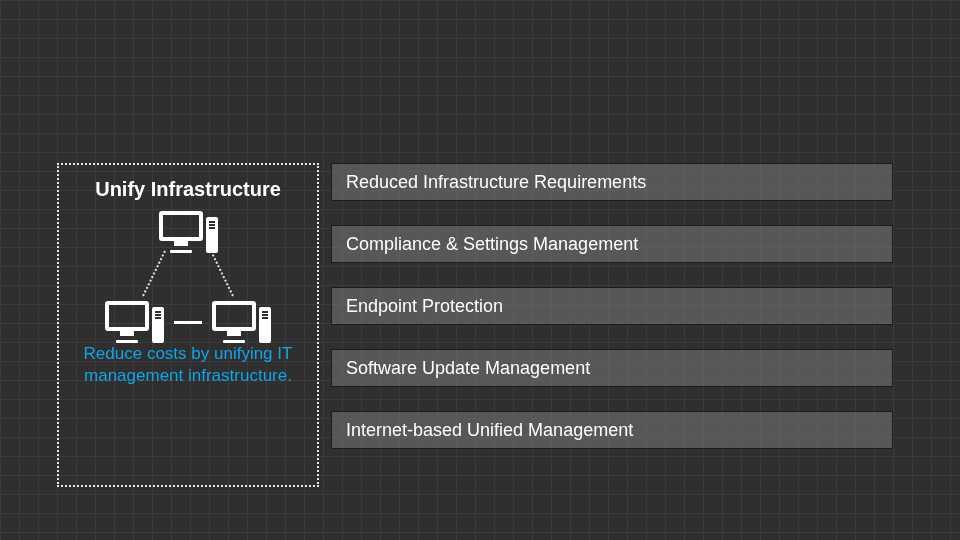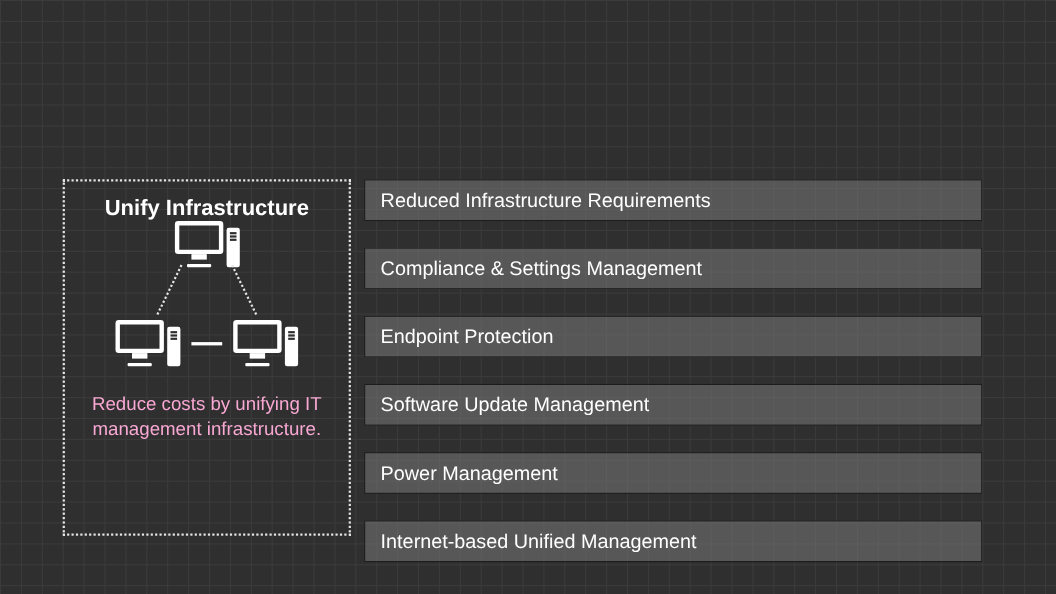--- a/index.html
+++ b/index.html
@@ -38,20 +38,21 @@
     display: flex;
     flex-direction: column;
     align-items: center;
   }
   .left-title {
     font-size: 20px;
     font-weight: 700;
     color: #fff;
     text-align: center;
     line-height: 24px;
+    margin-bottom: 10px;
   }
   .diagram {
     width: 100%;
     flex: 0 0 auto;
     display: flex;
     flex-direction: column;
     align-items: center;
   }
   .row-top { margin-top: 0; }
   .row-bottom {
@@ -131,22 +132,21 @@
   }
   .h-link {
     width: 28px;
     height: 0;
     border-top: 3px solid #fff;
   }
   .subtitle {
     font-size: 17px;
     line-height: 22px;
     text-align: center;
-    color: #f9a8d4;
-    margin-top: 24px;
+    color: #0ea5e9;
     padding: 0 4px;
   }
   .right-col {
     flex: 1;
     padding-left: 12px;
     display: flex;
     flex-direction: column;
     gap: 24px;
   }
   .feature-bar {
@@ -204,17 +204,16 @@
     </div>
 
     <div class="subtitle">Reduce costs by unifying IT management infrastructure.</div>
   </div>
 
   <div class="right-col">
     <div class="feature-bar">Reduced Infrastructure Requirements</div>
     <div class="feature-bar">Compliance &amp; Settings Management</div>
     <div class="feature-bar">Endpoint Protection</div>
     <div class="feature-bar">Software Update Management</div>
-    <div class="feature-bar">Power Management</div>
     <div class="feature-bar">Internet-based Unified Management</div>
   </div>
 
 </div>
 
 </body></html>

